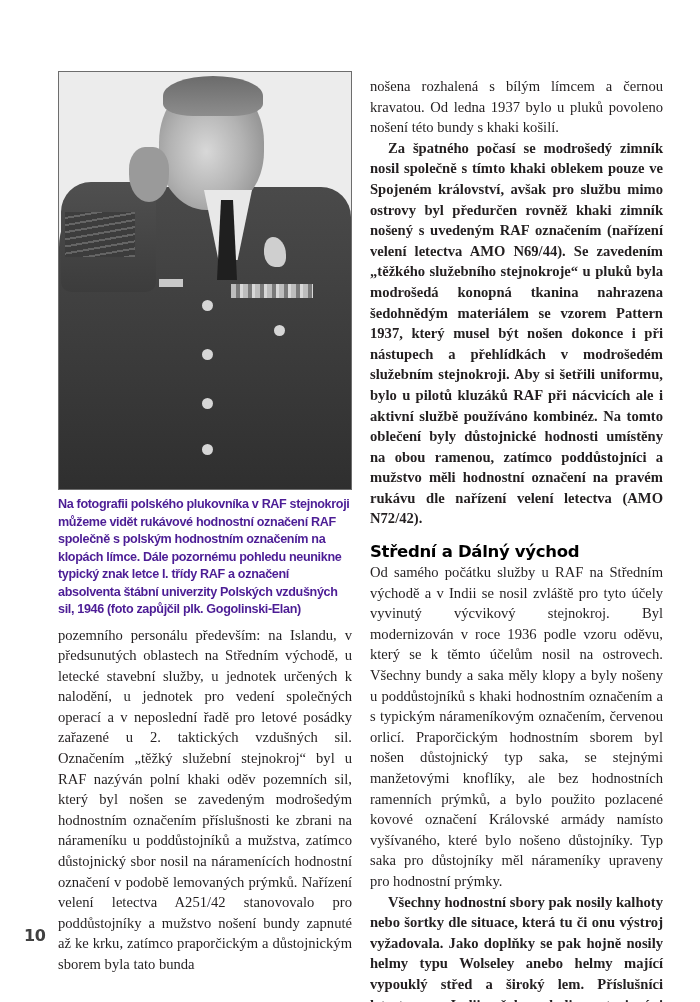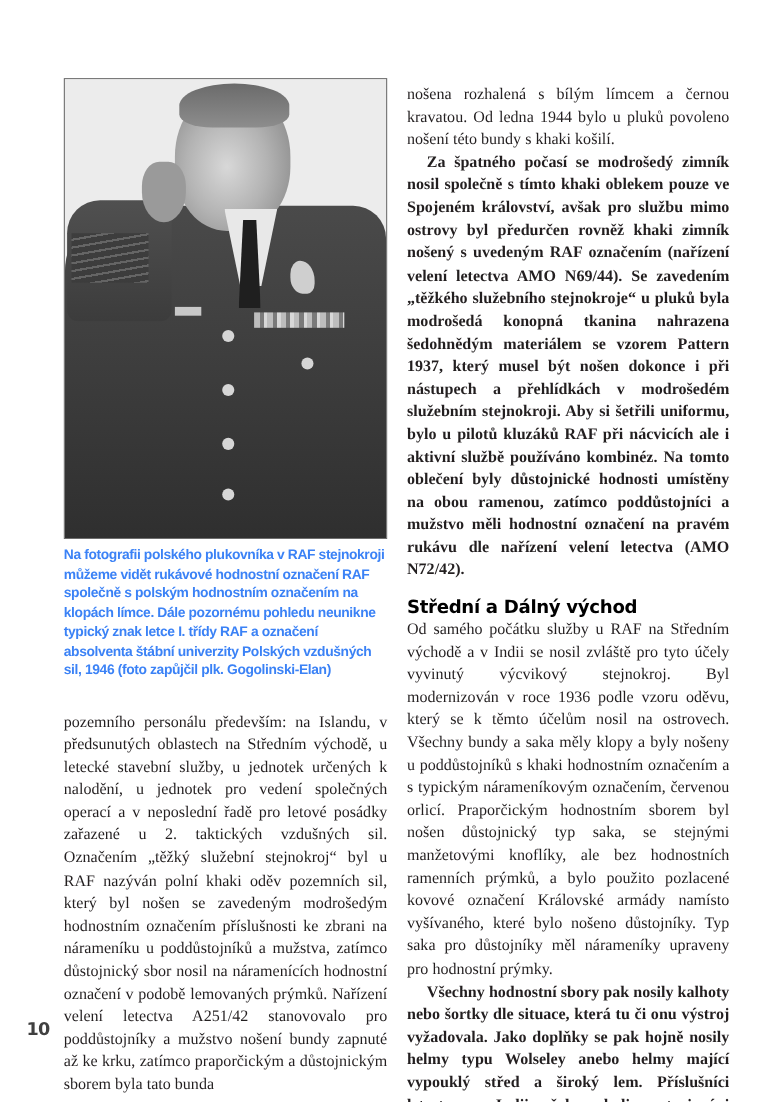--- a/index.html
+++ b/index.html
@@ -53,29 +53,29 @@
       background: #cfcfcf; }
     .photo .wings { left: 100px; top: 207px; width: 24px; height: 8px; background: #c8c8c8; }
     .photo .window { left: 0; top: 240px; width: 90px; height: 178px;
       background: linear-gradient(180deg, #e4e4e4, #cfcfcf); }
     .photo .post { left: 40px; top: 250px; width: 10px; height: 168px; background: #2b2b2b; }
     .photo .button { width: 11px; height: 11px; border-radius: 50%; background: #d6d6d6; }
 
     .caption {
       margin-top: 6px; width: 294px;
       font-family: "Liberation Sans", sans-serif; font-weight: bold; font-size: 12.6px;
-      line-height: 17.5px; letter-spacing: -0.35px; color: #3b82f6;
+      line-height: 17.5px; letter-spacing: -0.35px; color: #4c1d95;
     }
 
     .body-text {
       font-family: "Liberation Serif", serif; font-size: 14.6px; line-height: 20.6px;
       text-align: justify; color: #231f20; margin: 0;
     }
     .body-text.indent { text-indent: 18px; font-weight: bold; }
-    .left-body { margin-top: 28px; }
+    .left-body { margin-top: 6px; }
 
     .heading {
       font-family: "DejaVu Sans", sans-serif; font-weight: bold; font-size: 16.5px;
       margin: 13px 0 0 0; line-height: 20px; letter-spacing: -0.3px; color: #000000;
     }
 
     .page-number {
       position: absolute; left: 24px; top: 926px;
       font-family: "DejaVu Sans", sans-serif; font-weight: bold; font-size: 16px; color: #404040;
       letter-spacing: -0.5px;
@@ -108,21 +108,21 @@
       <div class="shape button" style="left:143px;top:372px;"></div>
       <div class="shape button" style="left:215px;top:253px;"></div>
     </div>
 
     <div class="caption">Na fotografii polského plukovníka v RAF stejnokroji můžeme vidět rukávové hodnostní označení RAF společně s polským hodnostním označením na klopách límce. Dále pozornému pohledu neunikne typický znak letce I. třídy RAF a označení absolventa štábní univerzity Polských vzdušných sil, 1946 (foto zapůjčil plk. Gogolinski-Elan)</div>
 
     <p class="body-text left-body">pozemního personálu především: na Islandu, v předsunutých oblastech na Středním východě, u letecké stavební služby, u jednotek určených k nalodění, u jednotek pro vedení společných operací a v neposlední řadě pro letové posádky zařazené u 2. taktických vzdušných sil. Označením „těžký služební stejnokroj“ byl u RAF nazýván polní khaki oděv pozemních sil, který byl nošen se zavedeným modrošedým hodnostním označením příslušnosti ke zbrani na nárameníku u poddůstojníků a mužstva, zatímco důstojnický sbor nosil na náramenících hodnostní označení v podobě lemovaných prýmků. Nařízení velení letectva A251/42 stanovovalo pro poddůstojníky a mužstvo nošení bundy zapnuté až ke krku, zatímco praporčickým a důstojnickým sborem byla tato bunda</p>
   </div>
 
   <div class="col-right">
-    <p class="body-text">nošena rozhalená s bílým límcem a černou kravatou. Od ledna 1944 bylo u pluků povoleno nošení této bundy s khaki košilí.</p>
+    <p class="body-text">nošena rozhalená s bílým límcem a černou kravatou. Od ledna 1937 bylo u pluků povoleno nošení této bundy s khaki košilí.</p>
     <p class="body-text indent">Za špatného počasí se modrošedý zimník nosil společně s tímto khaki oblekem pouze ve Spojeném království, avšak pro službu mimo ostrovy byl předurčen rovněž khaki zimník nošený s uvedeným RAF označením (nařízení velení letectva AMO N69/44). Se zavedením „těžkého služebního stejnokroje“ u pluků byla modrošedá konopná tkanina nahrazena šedohnědým materiálem se vzorem Pattern 1937, který musel být nošen dokonce i při nástupech a přehlídkách v modrošedém služebním stejnokroji. Aby si šetřili uniformu, bylo u pilotů kluzáků RAF při nácvicích ale i aktivní službě používáno kombinéz. Na tomto oblečení byly důstojnické hodnosti umístěny na obou ramenou, zatímco poddůstojníci a mužstvo měli hodnostní označení na pravém rukávu dle nařízení velení letectva (AMO N72/42).</p>
 
     <h2 class="heading">Střední a Dálný východ</h2>
 
     <p class="body-text">Od samého počátku služby u RAF na Středním východě a v Indii se nosil zvláště pro tyto účely vyvinutý výcvikový stejnokroj. Byl modernizován v roce 1936 podle vzoru oděvu, který se k těmto účelům nosil na ostrovech. Všechny bundy a saka měly klopy a byly nošeny u poddůstojníků s khaki hodnostním označením a s typickým nárameníkovým označením, červenou orlicí. Praporčickým hodnostním sborem byl nošen důstojnický typ saka, se stejnými manžetovými knoflíky, ale bez hodnostních ramenních prýmků, a bylo použito pozlacené kovové označení Královské armády namísto vyšívaného, které bylo nošeno důstojníky. Typ saka pro důstojníky měl nárameníky upraveny pro hodnostní prýmky.</p>
     <p class="body-text indent">Všechny hodnostní sbory pak nosily kalhoty nebo šortky dle situace, která tu či onu výstroj vyžadovala. Jako doplňky se pak hojně nosily helmy typu Wolseley anebo helmy mající vypouklý střed a široký lem. Příslušníci letectva v Indii však nebyli vystrojováni helmami typu Wolseley. Ve výstroji dále byly košile barvy khaki s krátkými rukávy, límcem, a pokud byly nošeny bez saka, měli důstojníci na ramenou náramenník s hodnostním označením. U poddůstojníků a mužstva měly košile bílé hodnostní pásky na krátkých rukávech. Rotmistři</p>
   </div>
 
   <div class="page-number">10</div>
 </div>

